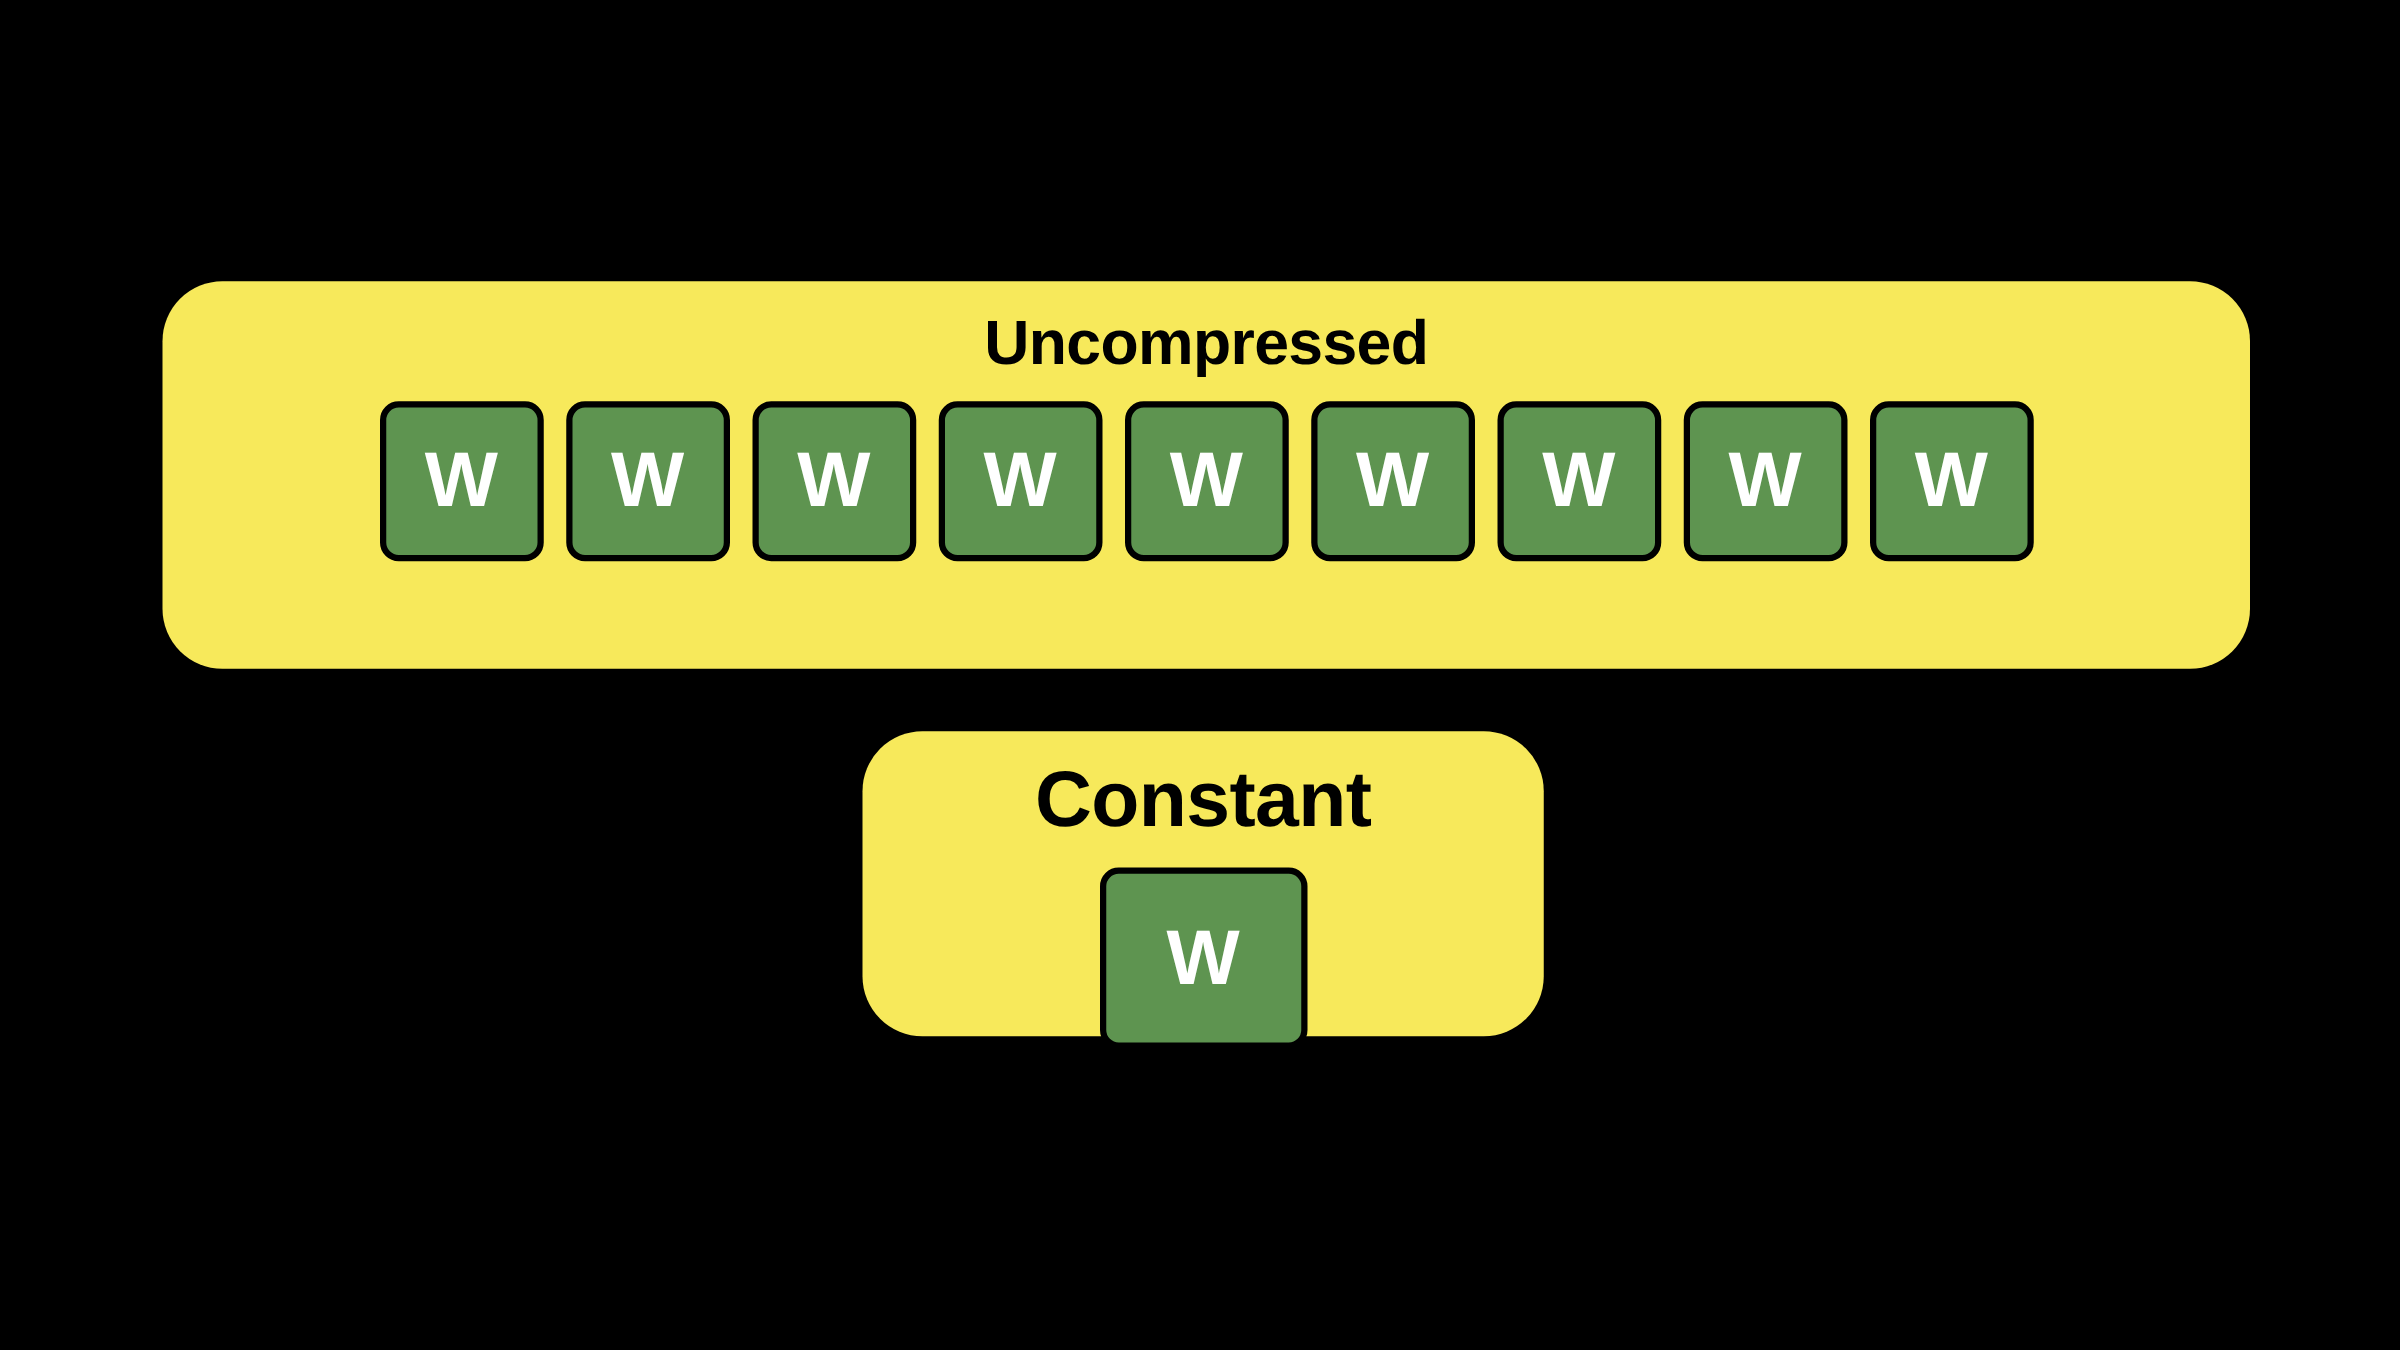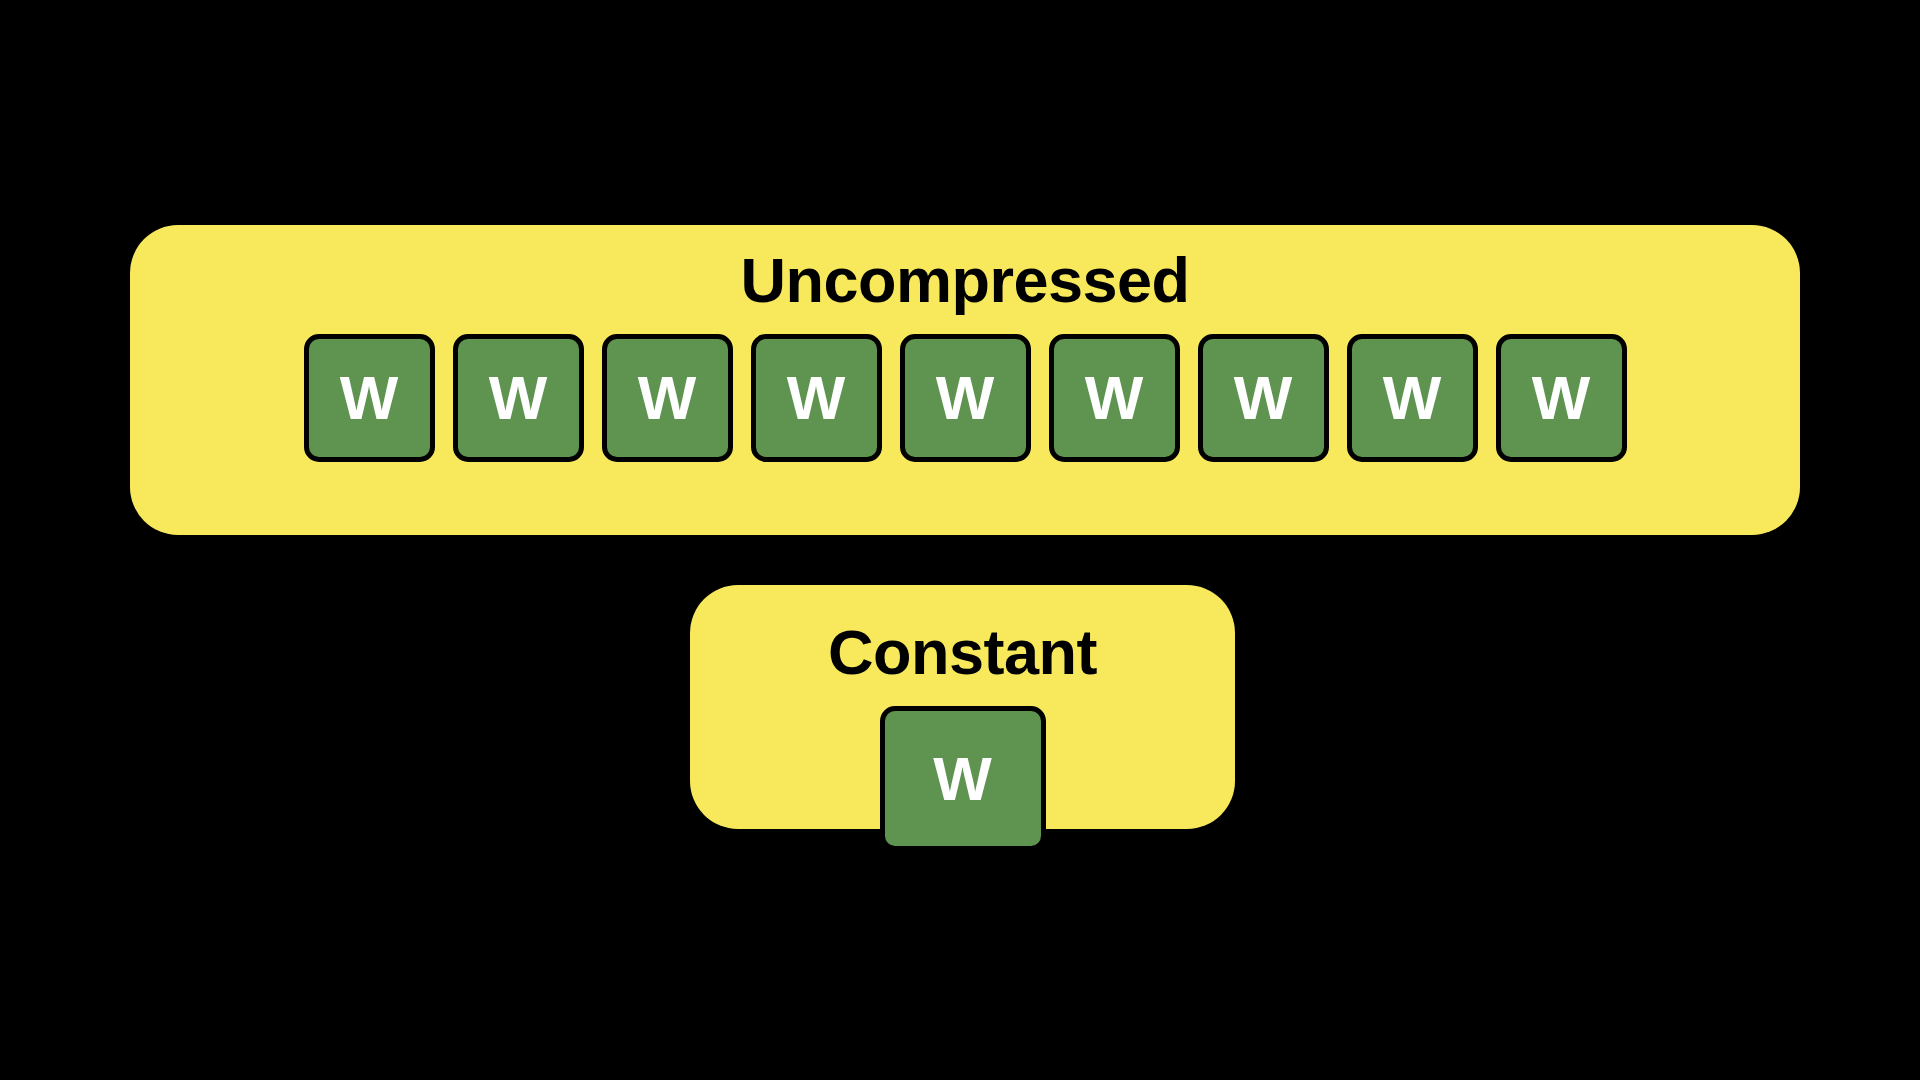--- a/index.html
+++ b/index.html
@@ -46,21 +46,21 @@
 
   
   #panel-uncompressed {
     left: 130px;
     top: 225px;
     width: 1670px;
     height: 310px;
     padding-top: 24px;
   }
   #panel-uncompressed .panel-title {
-    font-size: 63px;
+    font-size: 50px;
     margin-bottom: 22px;
   }
   #panel-uncompressed .weight-row {
     display: flex;
     flex-direction: row;
     gap: 18px;
     justify-content: center;
     align-items: center;
   }
   #panel-uncompressed .weight-box {
@@ -68,21 +68,21 @@
     height: 128px;
     font-size: 62px;
   }
 
   
   #panel-constant {
     left: 690px;
     top: 585px;
     width: 545px;
     height: 244px;
-    padding-top: 36px;
+    padding-top: 24px;
   }
   #panel-constant .panel-title {
     font-size: 63px;
     margin-bottom: 22px;
   }
   #panel-constant .weight-row {
     display: flex;
     flex-direction: row;
     gap: 18px;
     justify-content: center;

